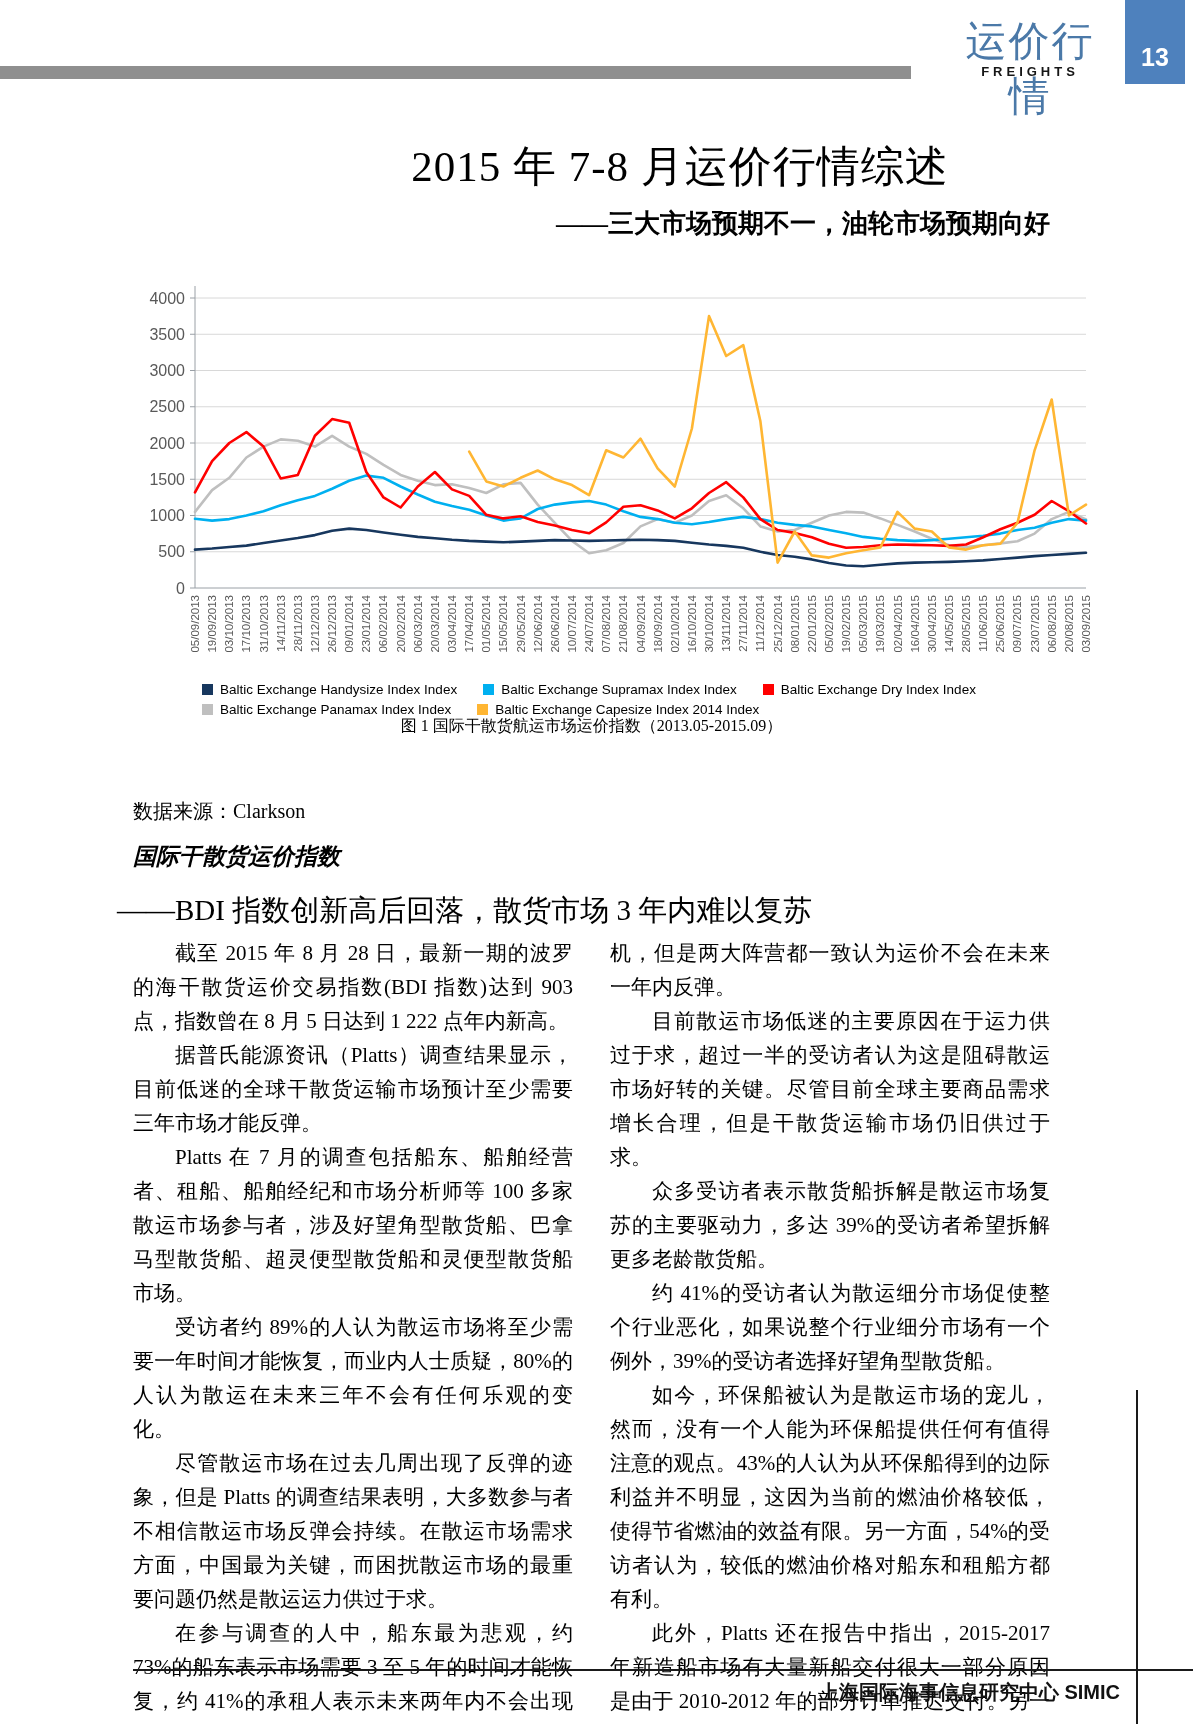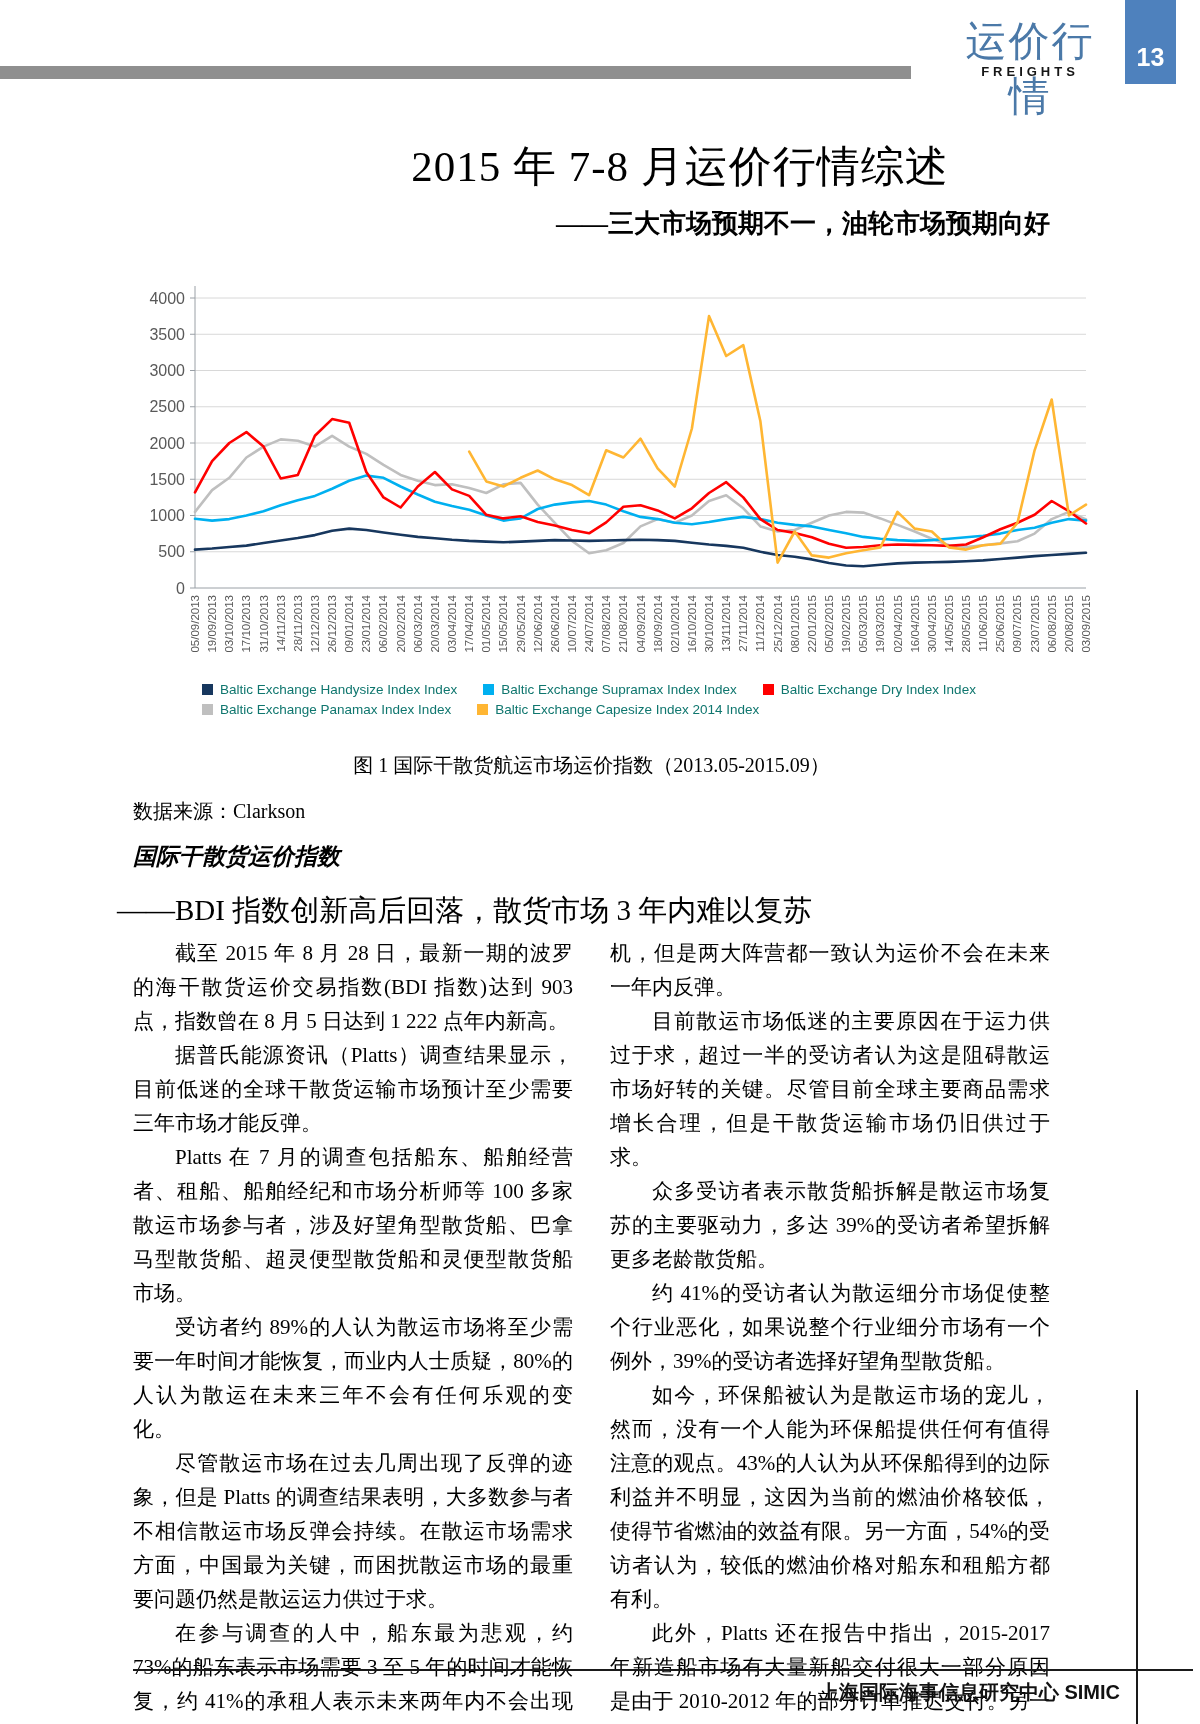--- a/index.html
+++ b/index.html
@@ -6,41 +6,41 @@
   html,body{margin:0;padding:0;background:#e8e8e8;}
   .page{position:relative;width:1200px;height:1724px;margin:0 auto;background:#ffffff;
         font-family:"Liberation Serif",serif;color:#000;overflow:hidden;}
 
   
   .gray-bar{position:absolute;left:0;top:66px;width:911px;height:13px;background:#8f8f8f;}
   .hdr-cn{position:absolute;left:945px;top:14px;width:170px;text-align:center;
           font-family:"Liberation Sans",sans-serif;font-size:41px;letter-spacing:2px;color:#4b79a8;}
   .hdr-en{position:absolute;left:945px;top:64px;width:170px;text-align:center;
           font-family:"Liberation Sans",sans-serif;font-size:13px;letter-spacing:4px;color:#161616;font-weight:bold;}
-  .pagenum{position:absolute;left:1125px;top:0;width:51px;height:84px;background:#4e81bd;
+  .pagenum{position:absolute;left:1125px;top:0;width:60px;height:84px;background:#4e81bd;
            color:#fff;font-family:"Liberation Sans",sans-serif;font-size:25px;font-weight:bold;
            display:flex;align-items:flex-end;justify-content:center;padding-bottom:0;box-sizing:border-box;}
   .pagenum span{margin-bottom:12px;}
 
   
   .art-title{position:absolute;left:230px;top:138px;width:900px;text-align:center;
              font-size:43px;font-weight:normal;letter-spacing:1px;}
   .art-subtitle{position:absolute;left:133px;top:206px;width:917px;text-align:right;
                 font-size:26px;font-weight:bold;}
 
   
   .chart-wrap{position:absolute;left:138px;top:262px;width:960px;}
   .chart-wrap svg{display:block;}
   .ytick{font-size:16px;fill:#595959;font-family:"Liberation Sans",sans-serif;}
   .xtick{font-size:11.5px;fill:#595959;font-family:"Liberation Sans",sans-serif;}
-  .legend{margin:2px 0 0 64px;font-family:"Liberation Sans",sans-serif;font-size:13.5px;color:#0f766e;}
+  .legend{margin:2px 0 0 64px;font-family:"Liberation Sans",sans-serif;font-size:13.5px;color:#000000;}
   .legend-row{display:flex;align-items:center;gap:26px;margin-bottom:5px;}
   .legend-item{display:inline-flex;align-items:center;gap:7px;white-space:nowrap;}
   .swatch{display:inline-block;width:11px;height:11px;}
-  .fig-caption{position:absolute;left:133px;top:752px;width:917px;text-align:center;font-size:20px;}
+  .fig-caption{position:absolute;left:133px;top:716px;width:917px;text-align:center;font-size:16px;}
 
   .source-line{position:absolute;left:133px;top:798px;font-size:20px;}
   .sec-head{position:absolute;left:133px;top:841px;font-family:"Liberation Sans",sans-serif;
             font-size:23px;font-weight:bold;font-style:italic;}
   .sec-subhead{position:absolute;left:117px;top:891px;font-size:29px;font-weight:normal;}
 
   
   .cols{position:absolute;left:133px;top:936px;width:917px;display:flex;gap:37px;}
   .col{width:440px;font-size:21px;line-height:34px;text-align:justify;}
   .col p{margin:0;text-indent:42px;}

